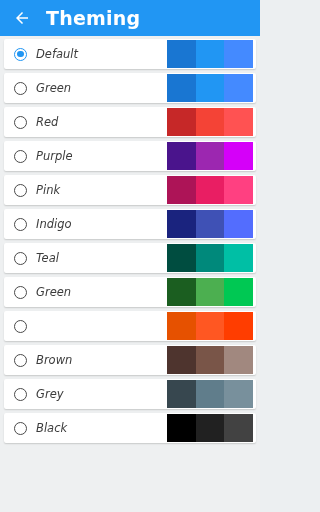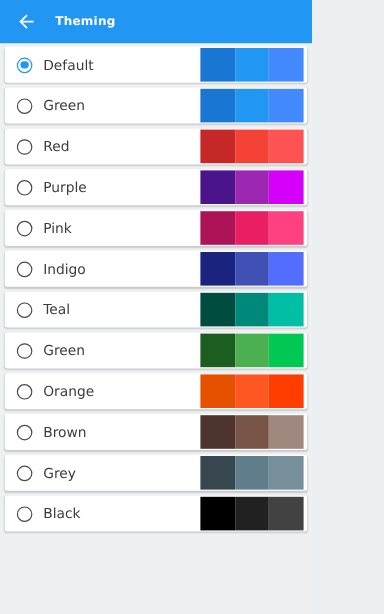--- a/index.html
+++ b/index.html
@@ -39,32 +39,33 @@
     height: 22px;
     display: flex;
     align-items: center;
     justify-content: center;
     cursor: pointer;
     flex: 0 0 auto;
   }
   .back-btn svg { display: block; }
   .appbar-title {
     color: #ffffff;
-    font-size: 10px;
+    font-size: 19px;
     font-weight: bold;
     letter-spacing: .2px;
     margin-left: 13px;
     white-space: nowrap;
   }
 
   
   .list {
     flex: 1 1 auto;
     padding: 3px 0 0 0;
     overflow: hidden;
+    font-style: italic;
   }
   .theme-row {
     position: relative;
     height: 30px;
     margin: 0 4px 4px 4px;
     background: #ffffff;
     border-radius: 2px;
     box-shadow: 0 1px 1.5px rgba(0,0,0,0.16);
     display: flex;
     align-items: center;
@@ -196,21 +197,20 @@
         <div class="radio"></div>
         <div class="row-label">Green</div>
         <div class="swatches">
           <div class="swatch" style="background: rgb(27, 94, 32);"></div>
           <div class="swatch" style="background: rgb(76, 175, 80);"></div>
           <div class="swatch" style="background: rgb(0, 200, 83);"></div>
         </div>
       </div>
       <div class="theme-row">
         <div class="radio"></div>
-        <div class="row-label">Orange</div>
         <div class="swatches">
           <div class="swatch" style="background: rgb(230, 81, 0);"></div>
           <div class="swatch" style="background: rgb(255, 87, 34);"></div>
           <div class="swatch" style="background: rgb(255, 61, 0);"></div>
         </div>
       </div>
       <div class="theme-row">
         <div class="radio"></div>
         <div class="row-label">Brown</div>
         <div class="swatches">

